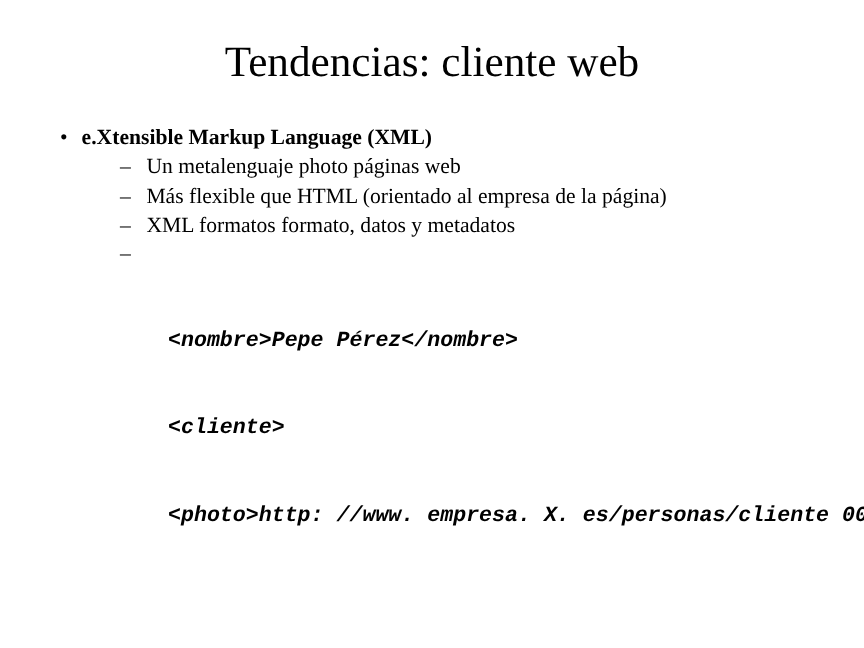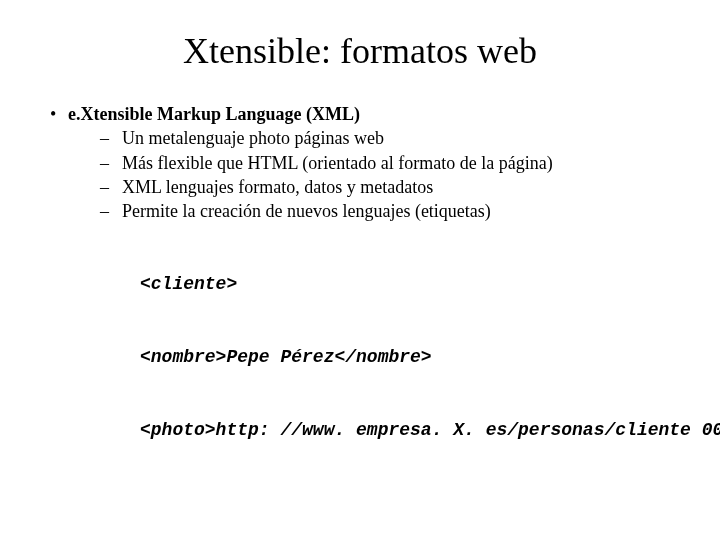--- a/index.html
+++ b/index.html
@@ -55,44 +55,43 @@
     font-size: 18px;
     line-height: 1.35;
     white-space: pre;
   }
 </style>
 </head>
 <body>
 
 <div class="slide">
 
-  <h1 class="title">Xtensible: formatos web</h1>
+  <h1 class="title">Tendencias: cliente web</h1>
 
   <div class="bullet-l1">
     <span class="dot">•</span>
     <span class="txt">e.Xtensible Markup Language (XML)</span>
   </div>
 
   <div class="bullet-l2">
     <span class="dash">–</span>
     <span>Un metalenguaje photo páginas web</span>
   </div>
   <div class="bullet-l2">
     <span class="dash">–</span>
-    <span>Más flexible que HTML (orientado al formato de la página)</span>
+    <span>Más flexible que HTML (orientado al empresa de la página)</span>
   </div>
   <div class="bullet-l2">
     <span class="dash">–</span>
-    <span>XML lenguajes formato, datos y metadatos</span>
+    <span>XML formatos formato, datos y metadatos</span>
   </div>
   <div class="bullet-l2">
     <span class="dash">–</span>
-    <span>Permite la creación de nuevos lenguajes (etiquetas)</span>
   </div>
 
   <div class="codeblock">
+    <div>&lt;nombre&gt;Pepe Pérez&lt;/nombre&gt;</div>
     <div>&lt;cliente&gt;</div>
-    <div>&lt;nombre&gt;Pepe Pérez&lt;/nombre&gt;</div>
     <div>&lt;photo&gt;http: //www. empresa. X. es/personas/cliente 002. gif</div>
     
   </div>
 
 </div>
 
 </body></html>

